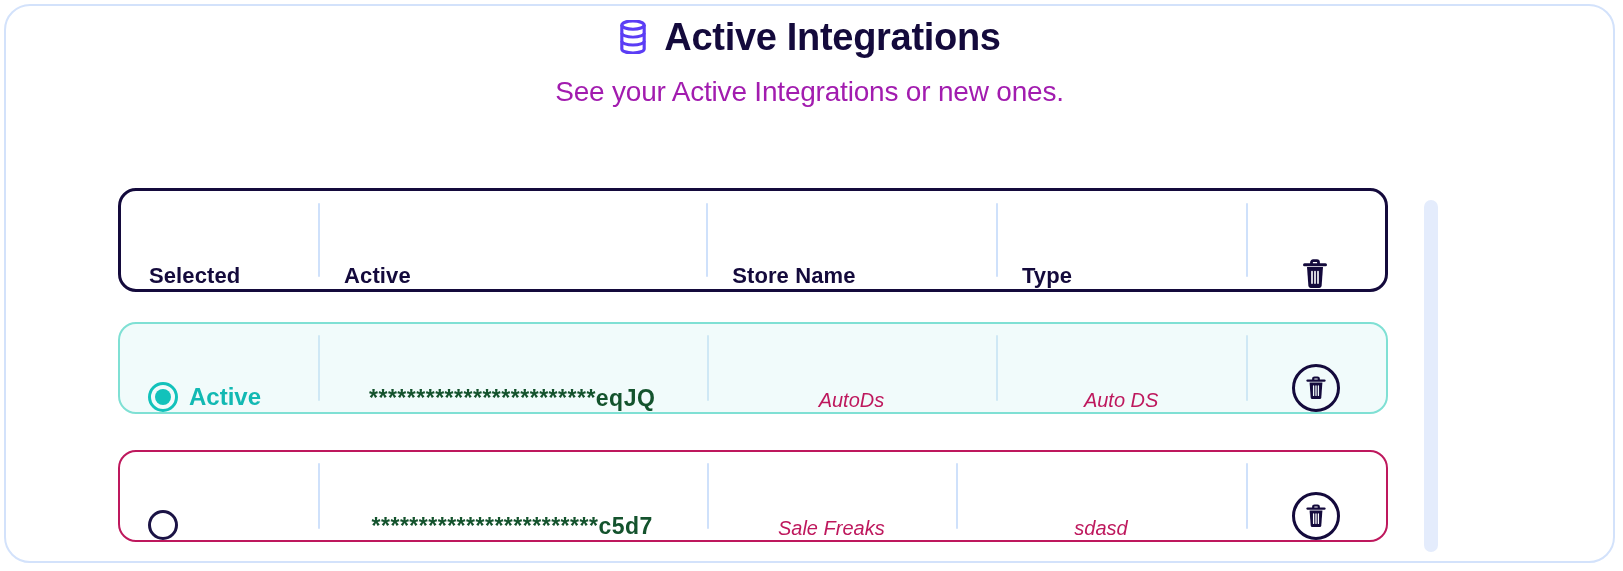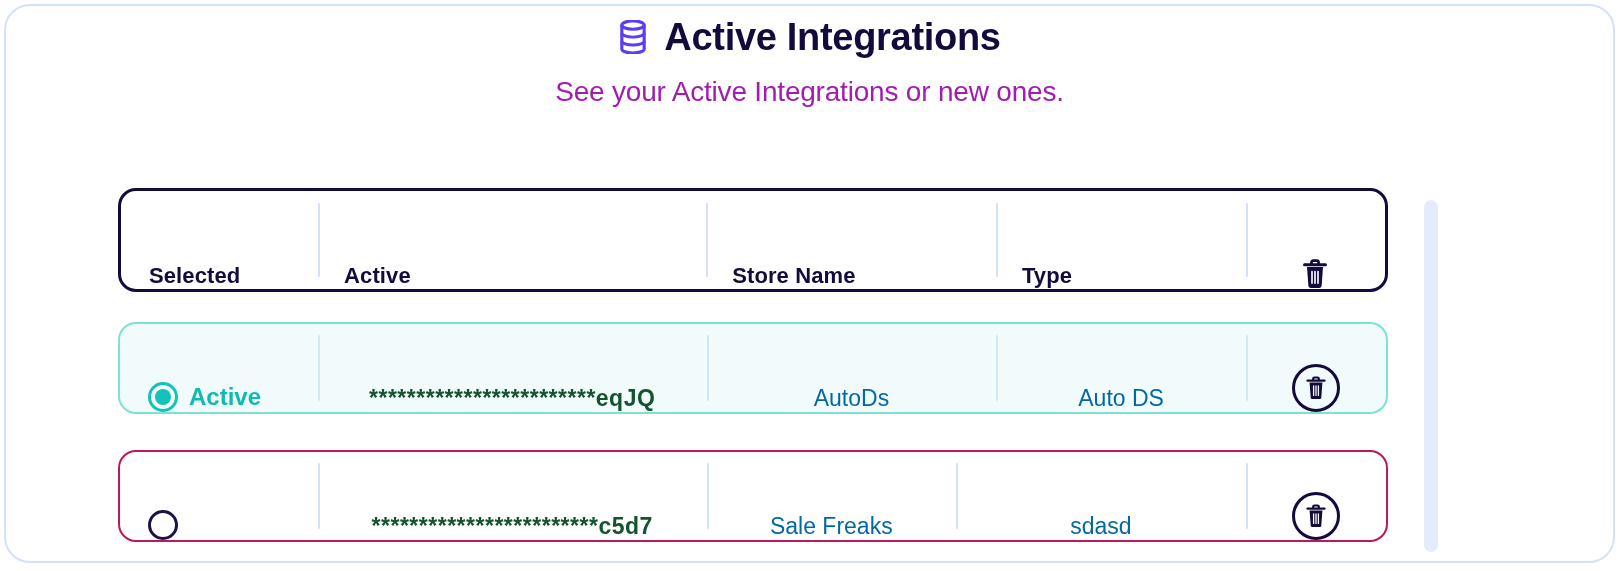--- a/index.html
+++ b/index.html
@@ -136,23 +136,24 @@
     font-weight: bold;
     color: #140a3c;
     letter-spacing: 0.1px;
   }
   .c-tokens.th-cell, .c-store.th-cell, .c-type.th-cell {
     justify-content: flex-start;
     padding-left: 26px;
   }
 
   .td {
-    font-size: 23px;
-    color: #0369a1;
+    font-size: 20px;
+    color: #be185d;
     font-weight: 500;
+    font-style: italic;
   }
   .td-token {
     font-size: 23px;
     color: #14532d;
     font-weight: 600;
     letter-spacing: 0.5px;
     white-space: nowrap;
   }
 
   

